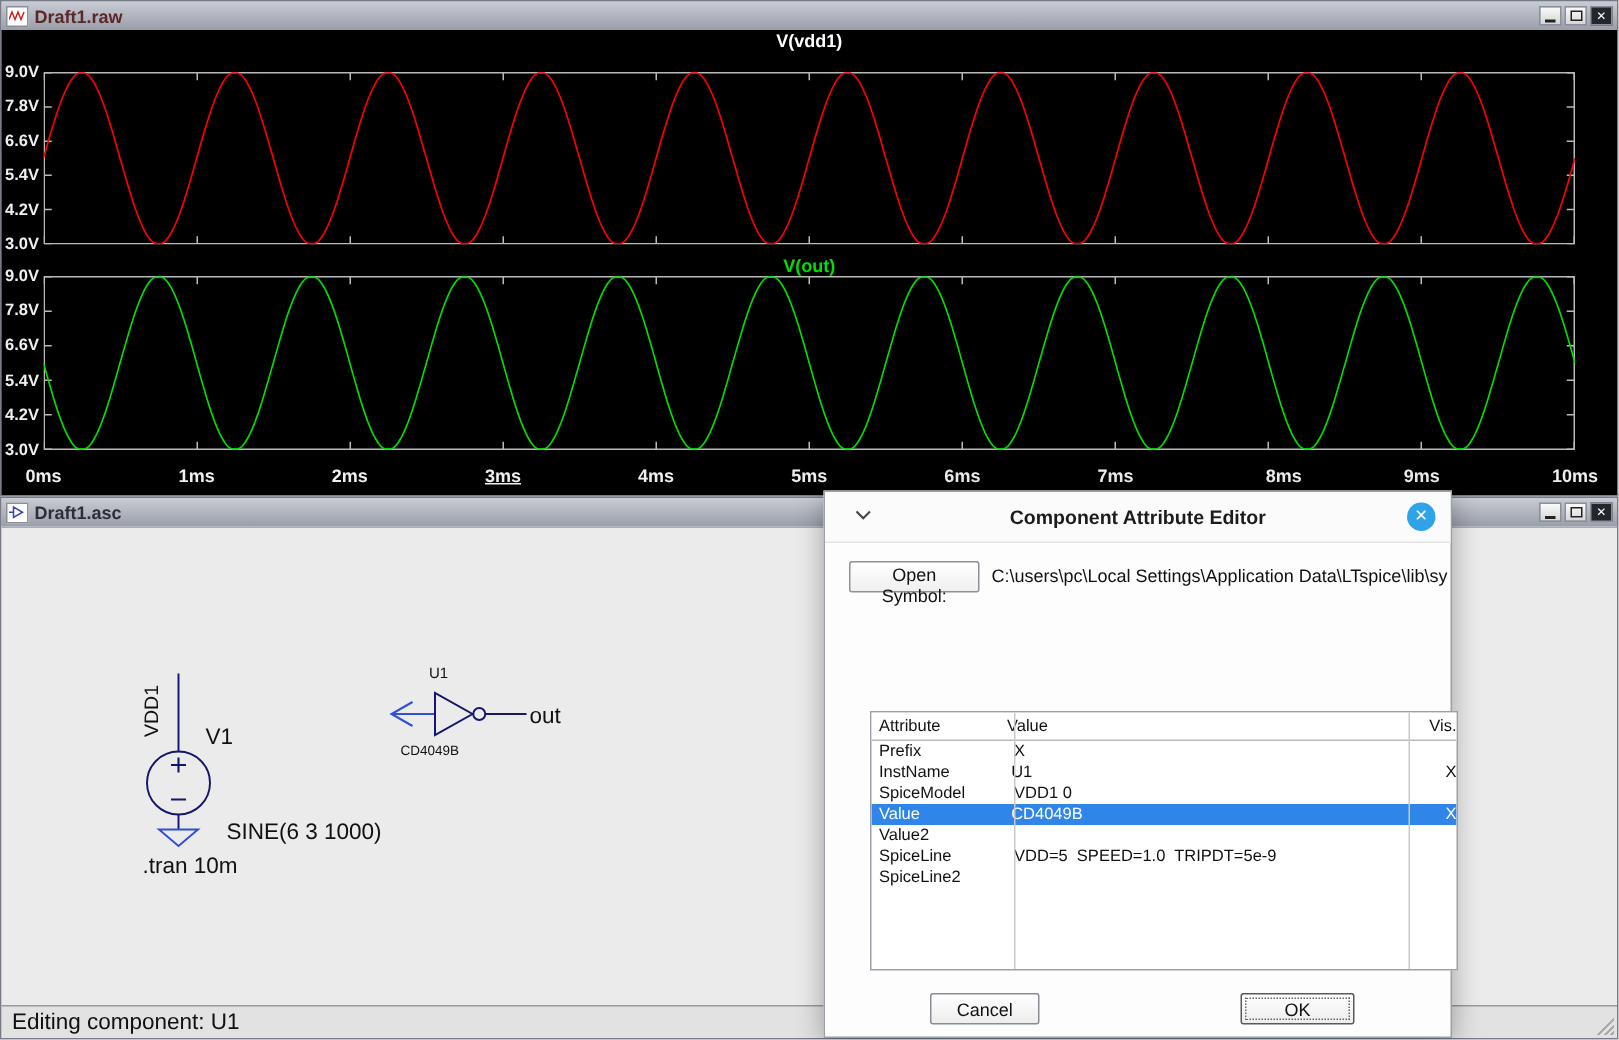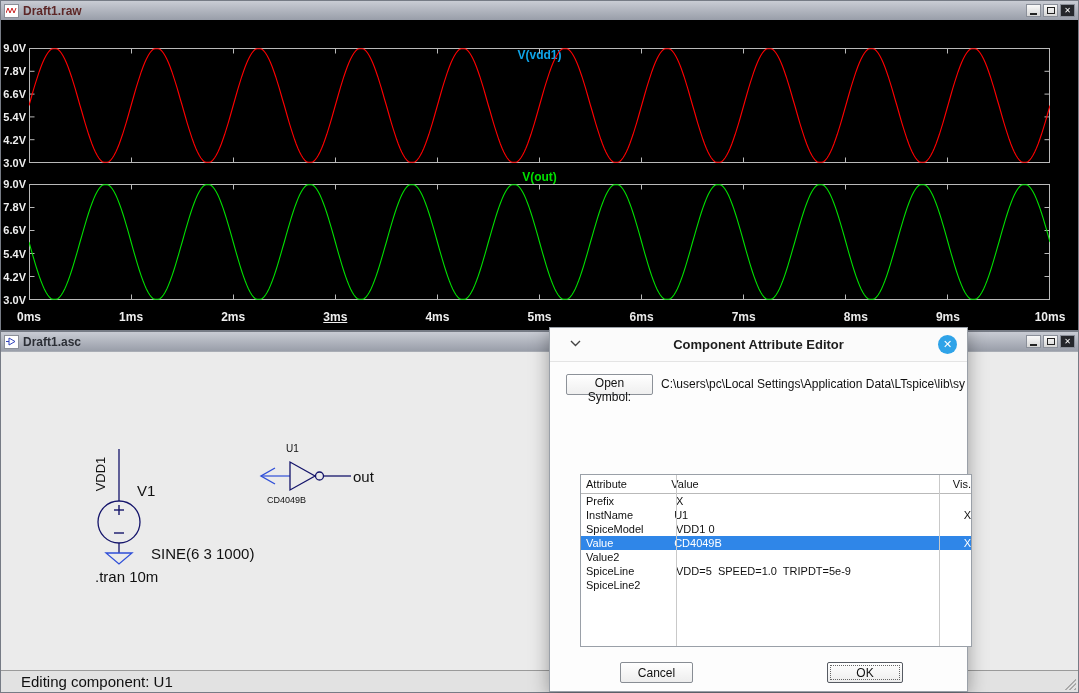--- a/index.html
+++ b/index.html
@@ -27,21 +27,21 @@
   .plot-title{position:absolute;left:0;right:0;text-align:center;font-size:12px;font-weight:bold;}
   .plot-svg{position:absolute;display:block;}
   .ylab{position:absolute;width:25px;text-align:right;font-size:11px;font-weight:bold;color:#efefef;}
   .xlab{position:absolute;font-size:12px;font-weight:bold;color:#efefef;transform:translateX(-50%);}
 
   
   .schem-client{position:absolute;left:0;top:19px;right:0;bottom:22px;background:#ebebeb;border-top:1px solid #a9adb5;}
   .schem-svg{position:absolute;left:0;top:0;width:100%;height:100%;}
   .schem-svg text{font-family:"Liberation Sans",sans-serif;fill:#111;}
   .statusbar{position:absolute;left:0;right:0;bottom:0;height:22px;background:#e2e2e2;border-top:1px solid #9a9a9a;
-    display:flex;align-items:center;padding-left:20px;font-size:15px;color:#101010;box-sizing:border-box;}
+    display:flex;align-items:center;padding-left:7px;font-size:15px;color:#101010;box-sizing:border-box;}
   .grip{position:absolute;right:2px;bottom:2px;width:13px;height:13px;
     background:
       linear-gradient(135deg,transparent 0 55%, #a9a9a9 55% 63%, transparent 63% 72%, #a9a9a9 72% 80%, transparent 80% 89%, #a9a9a9 89% 97%, transparent 97%);}
 
   
   .dialog{position:absolute;left:549px;top:327px;width:419px;height:365px;background:#fdfdfd;
     border:1px solid #9aa0a8;box-shadow:0 4px 18px rgba(0,0,0,.35);z-index:40;box-sizing:border-box;font-size:12px;color:#111;}
   .dlg-titlebar{position:relative;height:33px;background:#fbfbfb;border-bottom:1px solid #e4e4e4;padding-left:36px;}
   .dlg-chevron{position:absolute;left:20px;top:12px;line-height:0;color:#444;}
   .dlg-title{position:absolute;left:0;right:0;top:9px;text-align:center;font-weight:bold;font-size:13px;color:#1c1c1c;}
@@ -86,21 +86,21 @@
         <span class="wbtn">
             <span class="glyph-min"></span>
           </span>
         <span class="wbtn">
             <span class="glyph-max"></span>
           </span>
         <span class="wbtn close">✕</span>
       </span>
     </div>
     <div class="wave-client" id="waveClient">
-      <div class="plot-title" id="wtitle0" style="top: 28px; color: #0ea5e9;">V(vdd1)</div>
+      <div class="plot-title" id="wtitle0" style="top: 0; color: #ffffff;">V(vdd1)</div>
       <svg class="plot-svg" id="wsvg0" width="1021" height="115" viewBox="0 0 1021 115" style="left: 28px; top: 28px;">
           <rect x="0.5" y="0.5" width="1020" height="114" fill="none" stroke="#b9b9b9"></rect>
           <line x1="0.5" y1="0.5" x2="0.5" y2="5.5" stroke="#b9b9b9"></line>
           <line x1="0.5" y1="109.5" x2="0.5" y2="114.5" stroke="#b9b9b9"></line>
           <line x1="102.5" y1="0.5" x2="102.5" y2="5.5" stroke="#b9b9b9"></line>
           <line x1="102.5" y1="109.5" x2="102.5" y2="114.5" stroke="#b9b9b9"></line>
           <line x1="204.5" y1="0.5" x2="204.5" y2="5.5" stroke="#b9b9b9"></line>
           <line x1="204.5" y1="109.5" x2="204.5" y2="114.5" stroke="#b9b9b9"></line>
           <line x1="306.5" y1="0.5" x2="306.5" y2="5.5" stroke="#b9b9b9"></line>
           <line x1="306.5" y1="109.5" x2="306.5" y2="114.5" stroke="#b9b9b9"></line>

